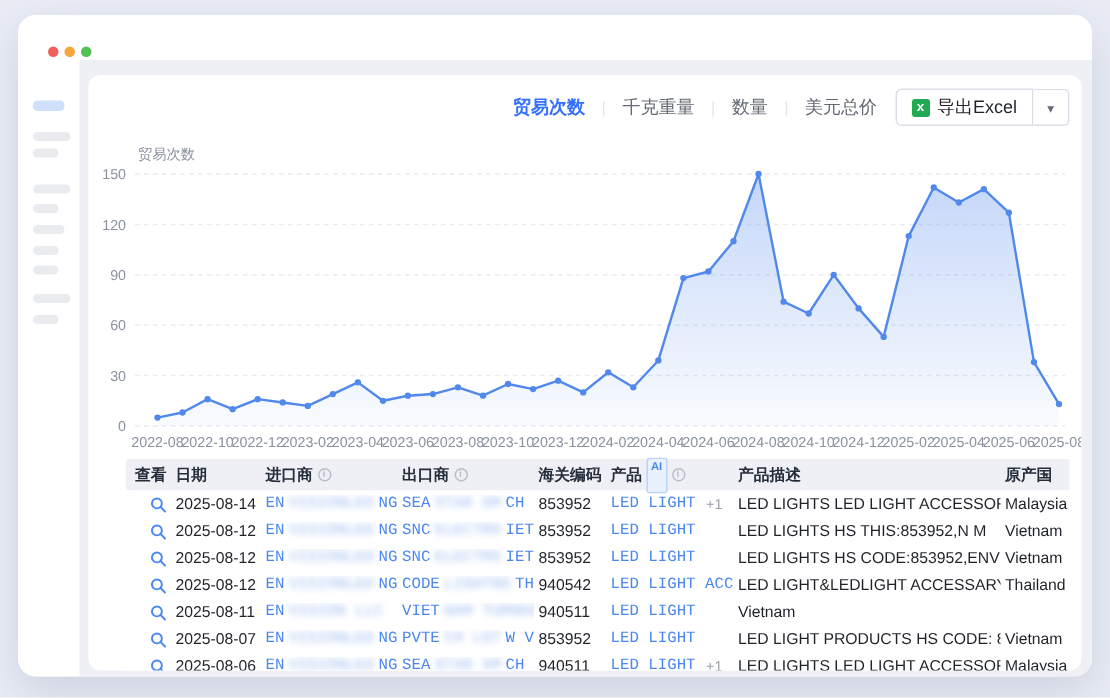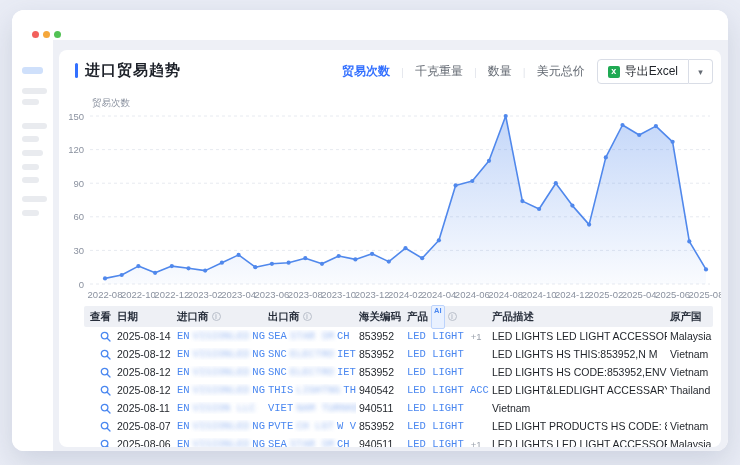--- a/index.html
+++ b/index.html
@@ -81,24 +81,20 @@
         <div class="side-bar" style="top: 137px; width: 17px;"></div>
         <div class="side-bar" style="top: 156px; width: 25px;"></div>
         <div class="side-bar" style="top: 170px; width: 17px;"></div>
       </div>
   </div>
 
   <div class="main">
     <div class="card">
 
       <div class="card-header">
-        <div class="title-wrap">
-          <span class="title-bar"></span>
-          <span class="card-title">进口贸易趋势</span>
-        </div>
         <div class="header-right">
           <div class="tabs" id="tabs">
               <span class="tab active">贸易次数</span>
               <span class="tab-sep">|</span>
               <span class="tab">千克重量</span>
               <span class="tab-sep">|</span>
               <span class="tab">数量</span>
               <span class="tab-sep">|</span>
               <span class="tab">美元总价</span>
             </div>
@@ -308,21 +304,21 @@
                 <line x1="7.2" y1="7.2" x2="10" y2="10" stroke="#4a87f0" stroke-width="1.3" stroke-linecap="round"></line>
               </svg>
             </div>
             <div class="tcell">2025-08-12</div>
             <div class="tcell">
               <span class="link">EN</span>
               <span class="link blur">VISIONLED</span>
               <span class="link">NG L...</span>
             </div>
             <div class="tcell">
-              <span class="link">THIS</span>
+              <span class="link">CODE</span>
               <span class="link blur">LIGHTNG</span>
               <span class="link"> THA...</span>
             </div>
             <div class="tcell">940542</div>
             <div class="tcell">
               <span class="link">LED LIGHT ACCESSORY</span>
             </div>
             <div class="tcell">LED LIGHT&amp;LEDLIGHT ACCESSARY HS CODE: 940542&amp;940</div>
             <div class="tcell">Thailand</div>
           </div>

